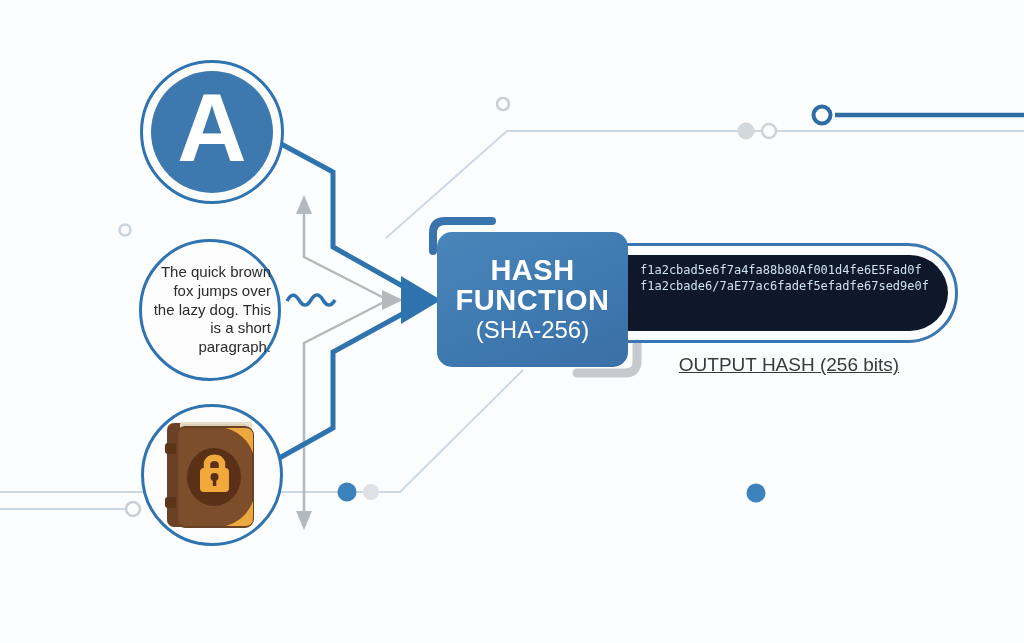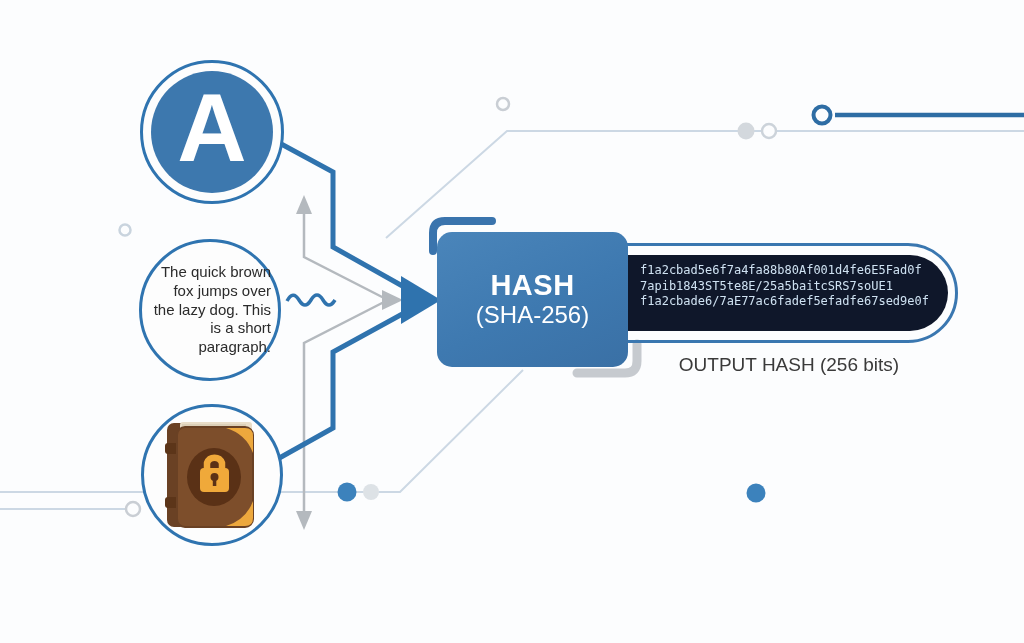--- a/index.html
+++ b/index.html
@@ -28,21 +28,21 @@
     background:linear-gradient(155deg,#4a85ba 0%,#3e79b0 55%,#3a70a5 100%);
     border-radius:15px;z-index:3;
     display:flex;flex-direction:column;align-items:center;justify-content:center;
     color:#ffffff;text-align:center;
   }
   .hb-big{font-size:29px;font-weight:bold;line-height:30px;letter-spacing:0.5px;}
   .hb-small{font-size:24px;font-weight:normal;line-height:29px;}
   
   .out-label{
     position:absolute;left:659px;top:354px;width:260px;text-align:center;
-    font-size:19px;font-weight:500;color:#3a3a3a;z-index:3;white-space:nowrap;
+    font-size:19px;font-weight:500;color:#3a3a3a;z-index:3;white-space:nowrap;text-decoration:underline;
   }
   
   .circle{
     position:absolute;border:3.5px solid #2f74b0;border-radius:50%;
     background:#fdfdfd;z-index:4;box-sizing:border-box;
     display:flex;align-items:center;justify-content:center;
   }
   .circle-a{left:140px;top:60px;width:144px;height:144px;}
   .a-disc{
     width:122px;height:122px;border-radius:50%;background:#3d78ae;
@@ -102,28 +102,28 @@
     <path d="M287,301 q6,-11 12,-1 t12,0 t12,0 t12,0" fill="none" stroke="#2f73ae" stroke-width="3.5"></path>
 
     <path d="M492,221 L445,221 Q433,221 433,233 L433,251" fill="none" stroke="#3a74ad" stroke-width="8" stroke-linecap="round"></path>
     <path d="M637,344 L637,361 Q637,373 625,373 L577,373" fill="none" stroke="#c6cacf" stroke-width="9" stroke-linecap="round"></path>
   </svg>
 
   <div class="pill-outline"></div>
   <div class="pill-fill">
     <div class="hash-text">
       <div>f1a2cbad5e6f7a4fa88b80Af001d4fe6E5Fad0f</div>
-      <div>7apib1843ST5te8E/25a5baitcSRS7soUE1</div>
       <div>f1a2cbade6/7aE77ac6fadef5efadfe67sed9e0f</div>
     </div>
   </div>
   <div class="out-label">OUTPUT HASH (256 bits)</div>
 
   <div class="hash-box">
     <div class="hb-big">HASH</div>
+    <div class="hb-big">FUNCTION</div>
     <div class="hb-small">(SHA-256)</div>
   </div>
 
   <div class="circle circle-a">
     <div class="a-disc">
       <span class="a-letter">A</span>
     </div>
   </div>
 
   <div class="circle circle-text">

